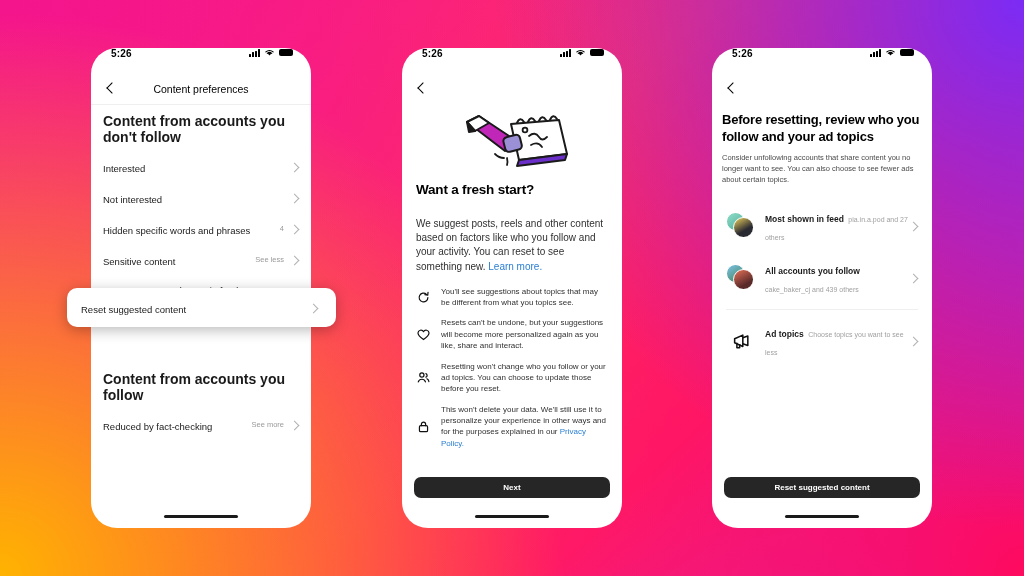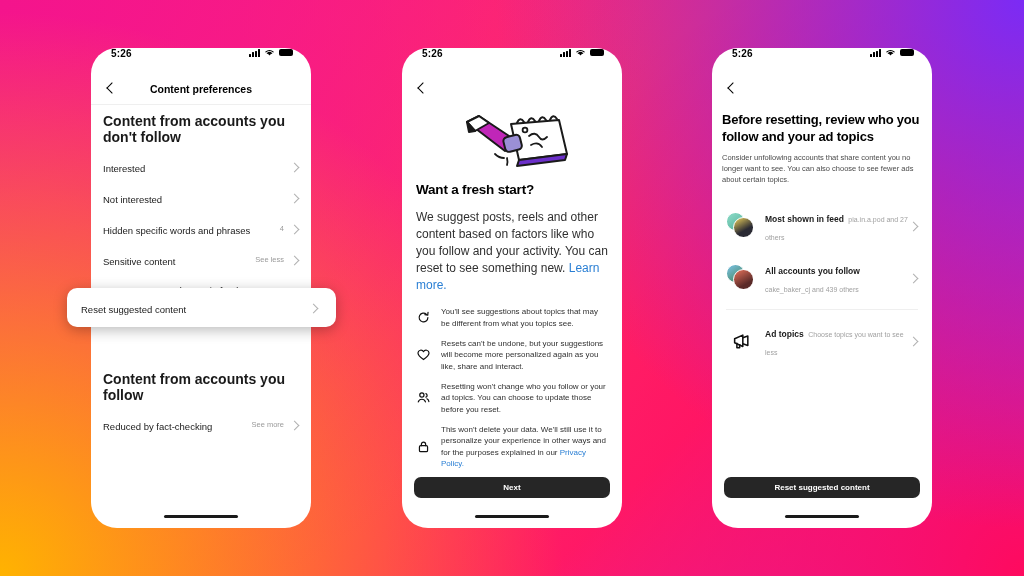--- a/index.html
+++ b/index.html
@@ -41,21 +41,21 @@
   
   .navbar { height:30px; display:flex; align-items:center; position:relative; padding:0 12px; }
   .back { width:16px; height:16px; position:relative; cursor:pointer; }
   .back::before{
     content:""; position:absolute; left:5px; top:3px; width:7px; height:7px;
     border-left:1.6px solid #000; border-bottom:1.6px solid #000;
     transform:rotate(45deg);
   }
   .nav-title {
     position:absolute; left:0; right:0; text-align:center;
-    font-size:10.5px; font-weight:bold; color:#000;
+    font-size:10.5px; font-weight:normal; color:#000;
   }
   .divider { height:1px; background:#efefef; }
 
   
   .sect-head {
     font-size:14px; font-weight:bold; color:#1a1a1a;
     padding:8px 12px 6px;
   }
   .row {
     display:flex; align-items:center; min-height:31px;
@@ -90,21 +90,21 @@
     box-shadow:0 3px 14px rgba(0,0,0,.28);
     display:flex; align-items:center; padding:0 18px 0 14px;
     z-index:20; cursor:pointer;
   }
   #highlight-card .row-title { font-size:9.5px; }
 
   
   .illus { display:flex; justify-content:center; padding:6px 0 10px; }
   .s2-body { padding:0 14px; }
   .h1 { font-size:13.5px; font-weight:bold; color:#000; letter-spacing:-.2px; }
-  .lede { font-size:12px; color:#303030; line-height:1.42; margin-top:12px; }
+  .lede { font-size:10px; color:#303030; line-height:1.42; margin-top:20px; }
   .lnk { color:#2a7fd4; }
   .bullets { margin-top:12px; display:flex; flex-direction:column; gap:9px; }
   .bullet { display:flex; gap:10px; align-items:center; }
   .b-ico { width:15px; flex:none; display:flex; align-items:center; justify-content:center; }
   .b-txt { font-size:8px; color:#303030; line-height:1.42; }
 
   .cta-wrap { position:absolute; left:0; right:0; bottom:30px; padding:0 12px;border-radius:7px; }
   .cta {
     width:100%; height:21px; border-radius:7px; background:#262626;
     color:#fff; font-size:8px; font-weight:bold;

